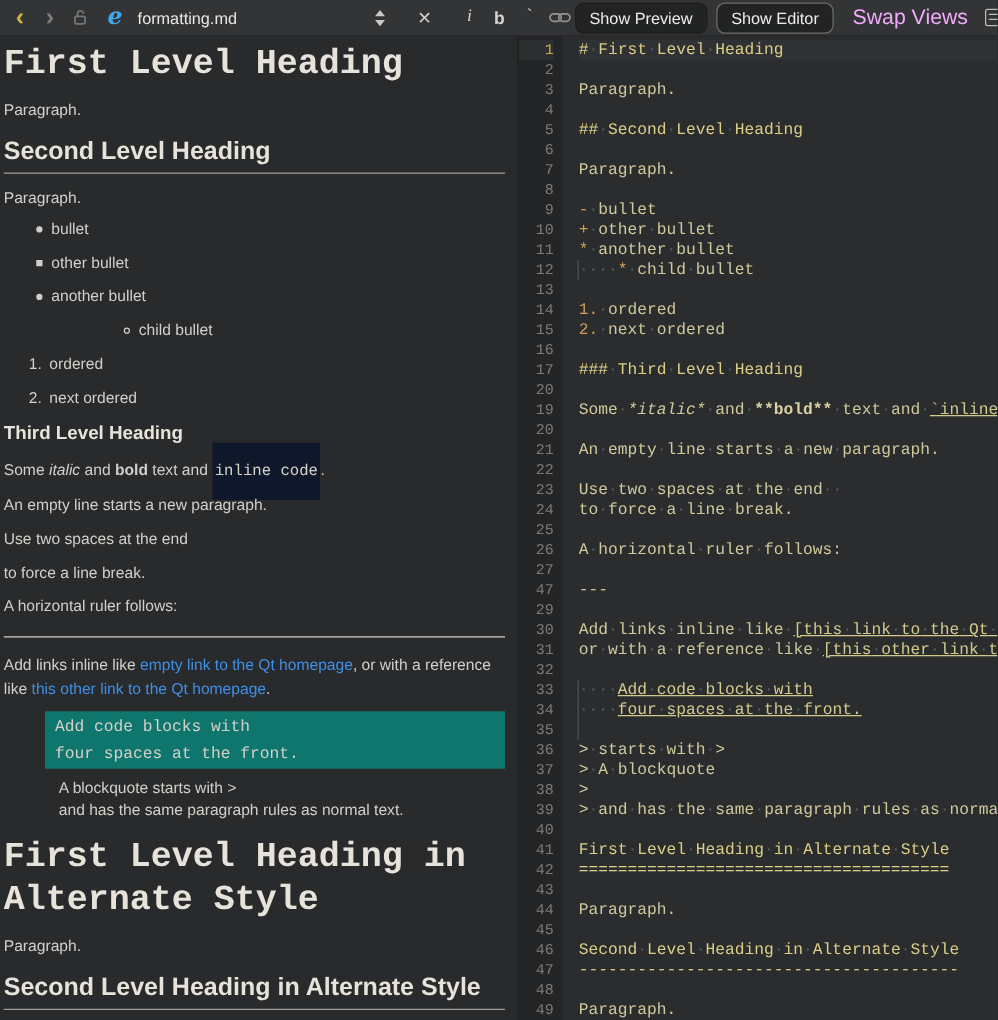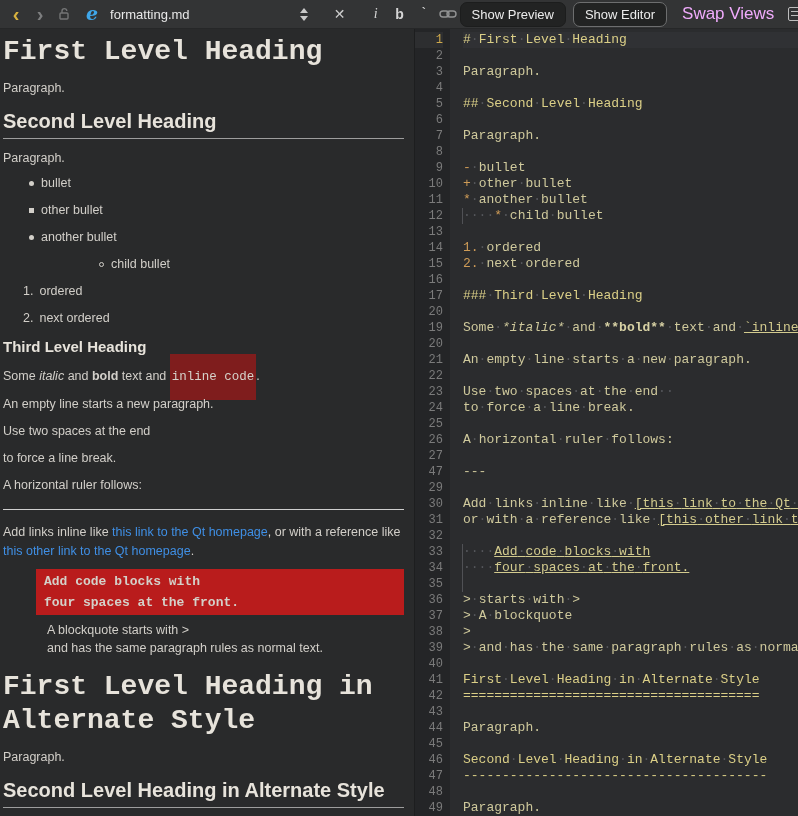--- a/index.html
+++ b/index.html
@@ -54,27 +54,27 @@
   .pv-li.child{margin-left:96px;}
   .glyph{flex:none;margin-right:7px;}
   .g-disc{width:5px;height:5px;border-radius:50%;background:#d2cfc9;}
   .g-square{width:5px;height:5px;background:#d2cfc9;}
   .g-circle{width:5px;height:5px;border-radius:50%;border:1px solid #d2cfc9;}
   .pv-ol-item{display:flex;margin:0 0 13px 20px;font-size:12.5px;}
   .ol-num{margin-right:6px;}
   .pv-rich{font-size:12.5px;line-height:15px;margin:13px 0 0 0;}
   .pv-rich em{font-style:italic;text-align:center;}
   .pv-rich b{font-weight:bold;}
-  .inline-code{font-family:"Liberation Mono",monospace;background:#7f1d1d;font-size:12.5px;
+  .inline-code{font-family:"Liberation Mono",monospace;background:#0f172a;font-size:12.5px;
                padding:16px 2px;color:#d6d3cb;}
   .pv-hr{border:none;border-top:1px solid #cfcfcf;margin:16px 0 0 0;}
   .pv-links{font-size:12.5px;line-height:19px;margin:13px 0 0 0;}
   .pv-links a{color:#3f8fe5;text-decoration:none;cursor:pointer;}
-  .pv-pre{background:#b91c1c;font-family:"Liberation Mono",monospace;font-size:13px;
-          line-height:21px;color:#d4d1c9;margin:8px 0 0 33px;padding:2px 8px;white-space:pre;font-weight:bold;}
+  .pv-pre{background:#0f766e;font-family:"Liberation Mono",monospace;font-size:13px;
+          line-height:21px;color:#d4d1c9;margin:8px 0 0 33px;padding:2px 8px;white-space:pre;}
   .pv-quote{margin:8px 0 0 44px;font-size:12.5px;line-height:15px;}
   .pv-quote p{margin:0 0 3px 0;}
   .pv-h1.alt{margin-top:14px;}
 
   
   .editor{flex:1;display:flex;background:#2b2c2e;border-left:1px solid #1d1e1f;overflow:hidden;}
   .gutter{width:35px;background:#242527;padding:3px 7px 0 0;text-align:right;flex:none;}
   .ln{height:16px;line-height:16px;font-family:"Liberation Mono",monospace;font-size:12px;
       color:#7b7b7b;cursor:pointer;}
   .ln.cur{color:#cfa94c;background:#2d2e30;}
@@ -173,21 +173,21 @@
     </p>
 
     <p class="pv-p">An empty line starts a new paragraph.</p>
     <p class="pv-p">Use two spaces at the end</p>
     <p class="pv-p">to force a line break.</p>
     <p class="pv-p">A horizontal ruler follows:</p>
 
     <hr class="pv-hr">
 
     <p class="pv-links">
-      <span>Add links inline like </span><a>this link to the Qt homepage</a><span>, or with a reference like </span><a>this other link to the Qt homepage</a><span>.</span>
+      <span>Add links inline like </span><a>empty link to the Qt homepage</a><span>, or with a reference like </span><a>this other link to the Qt homepage</a><span>.</span>
     </p>
 
     <div class="pv-pre">Add code blocks with
 four spaces at the front.</div>
 
     <div class="pv-quote">
       <p>A blockquote starts with &gt;</p>
       <p>and has the same paragraph rules as normal text.</p>
     </div>
 

